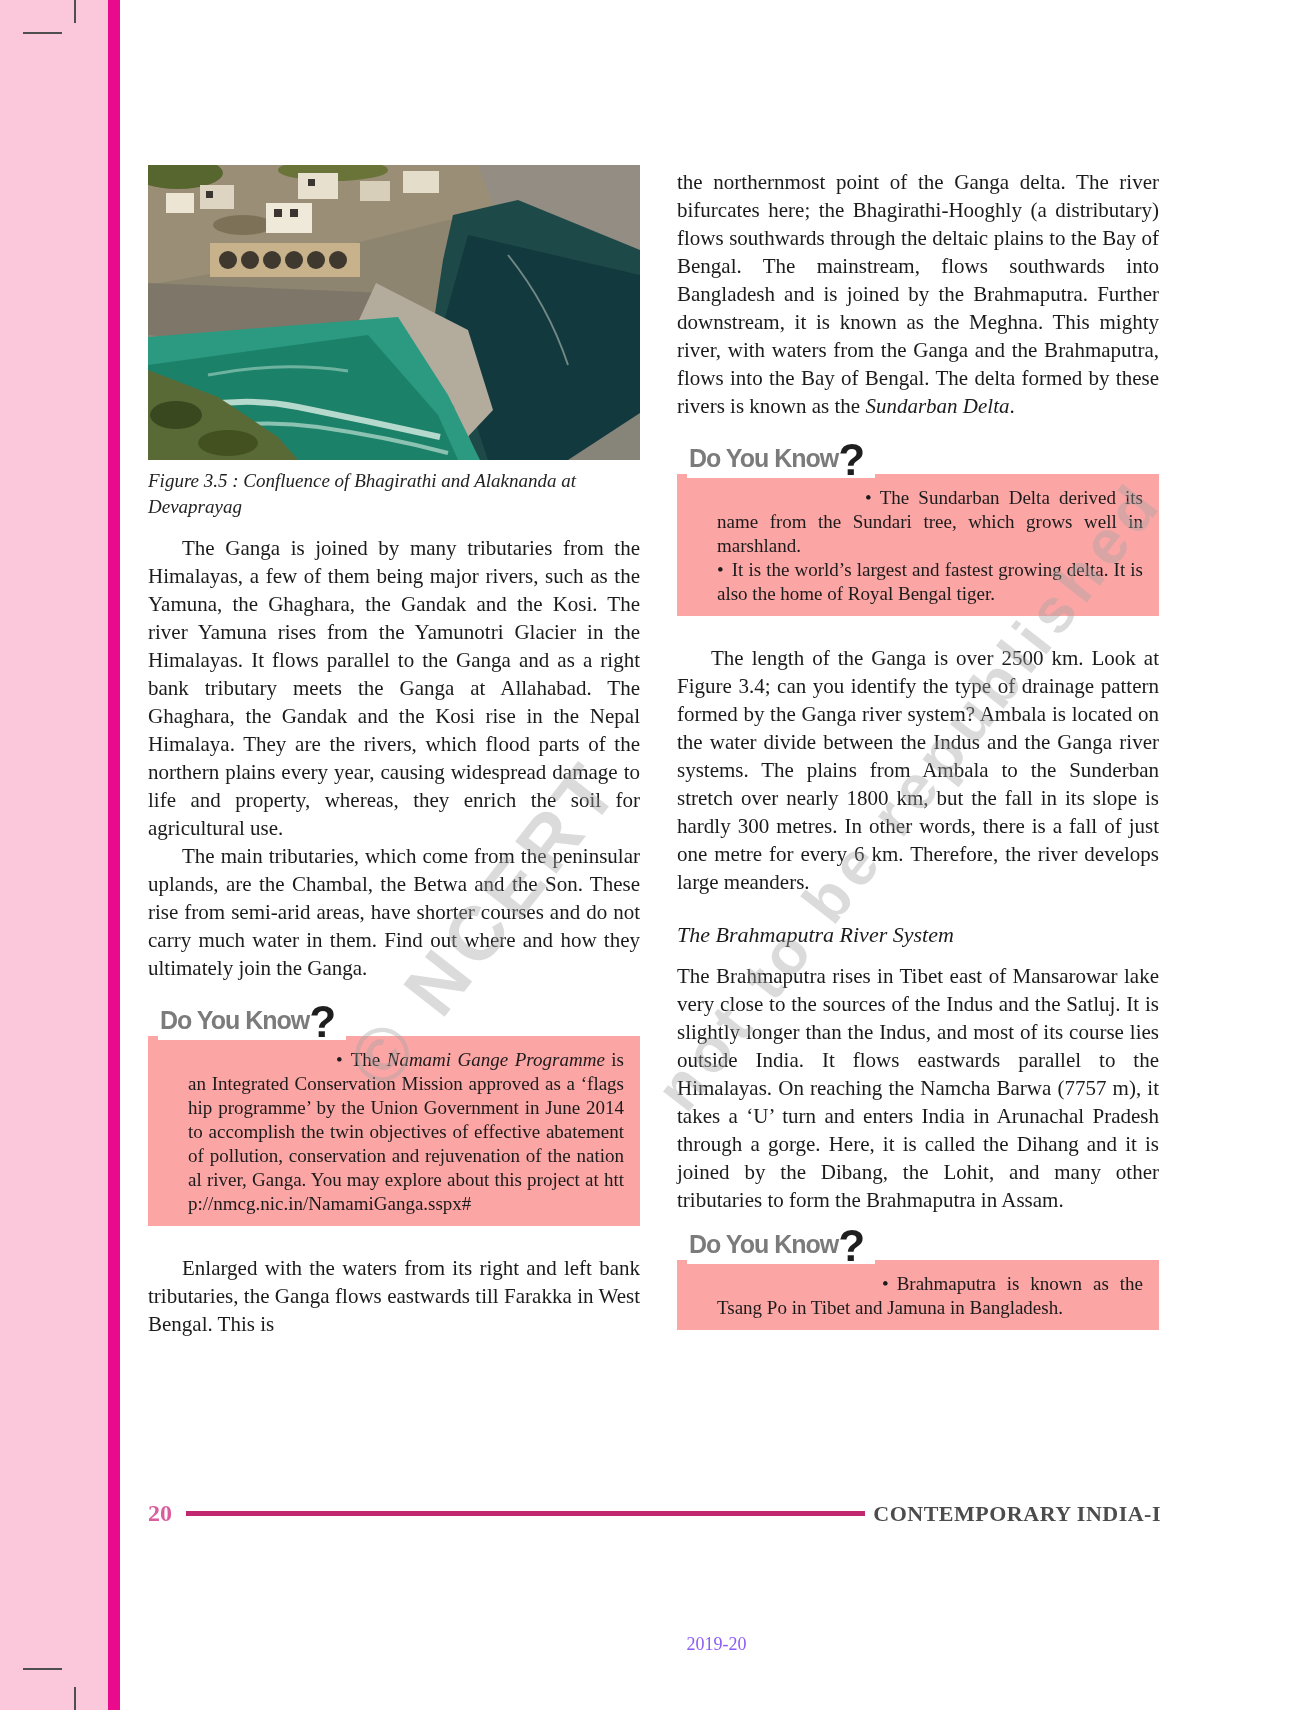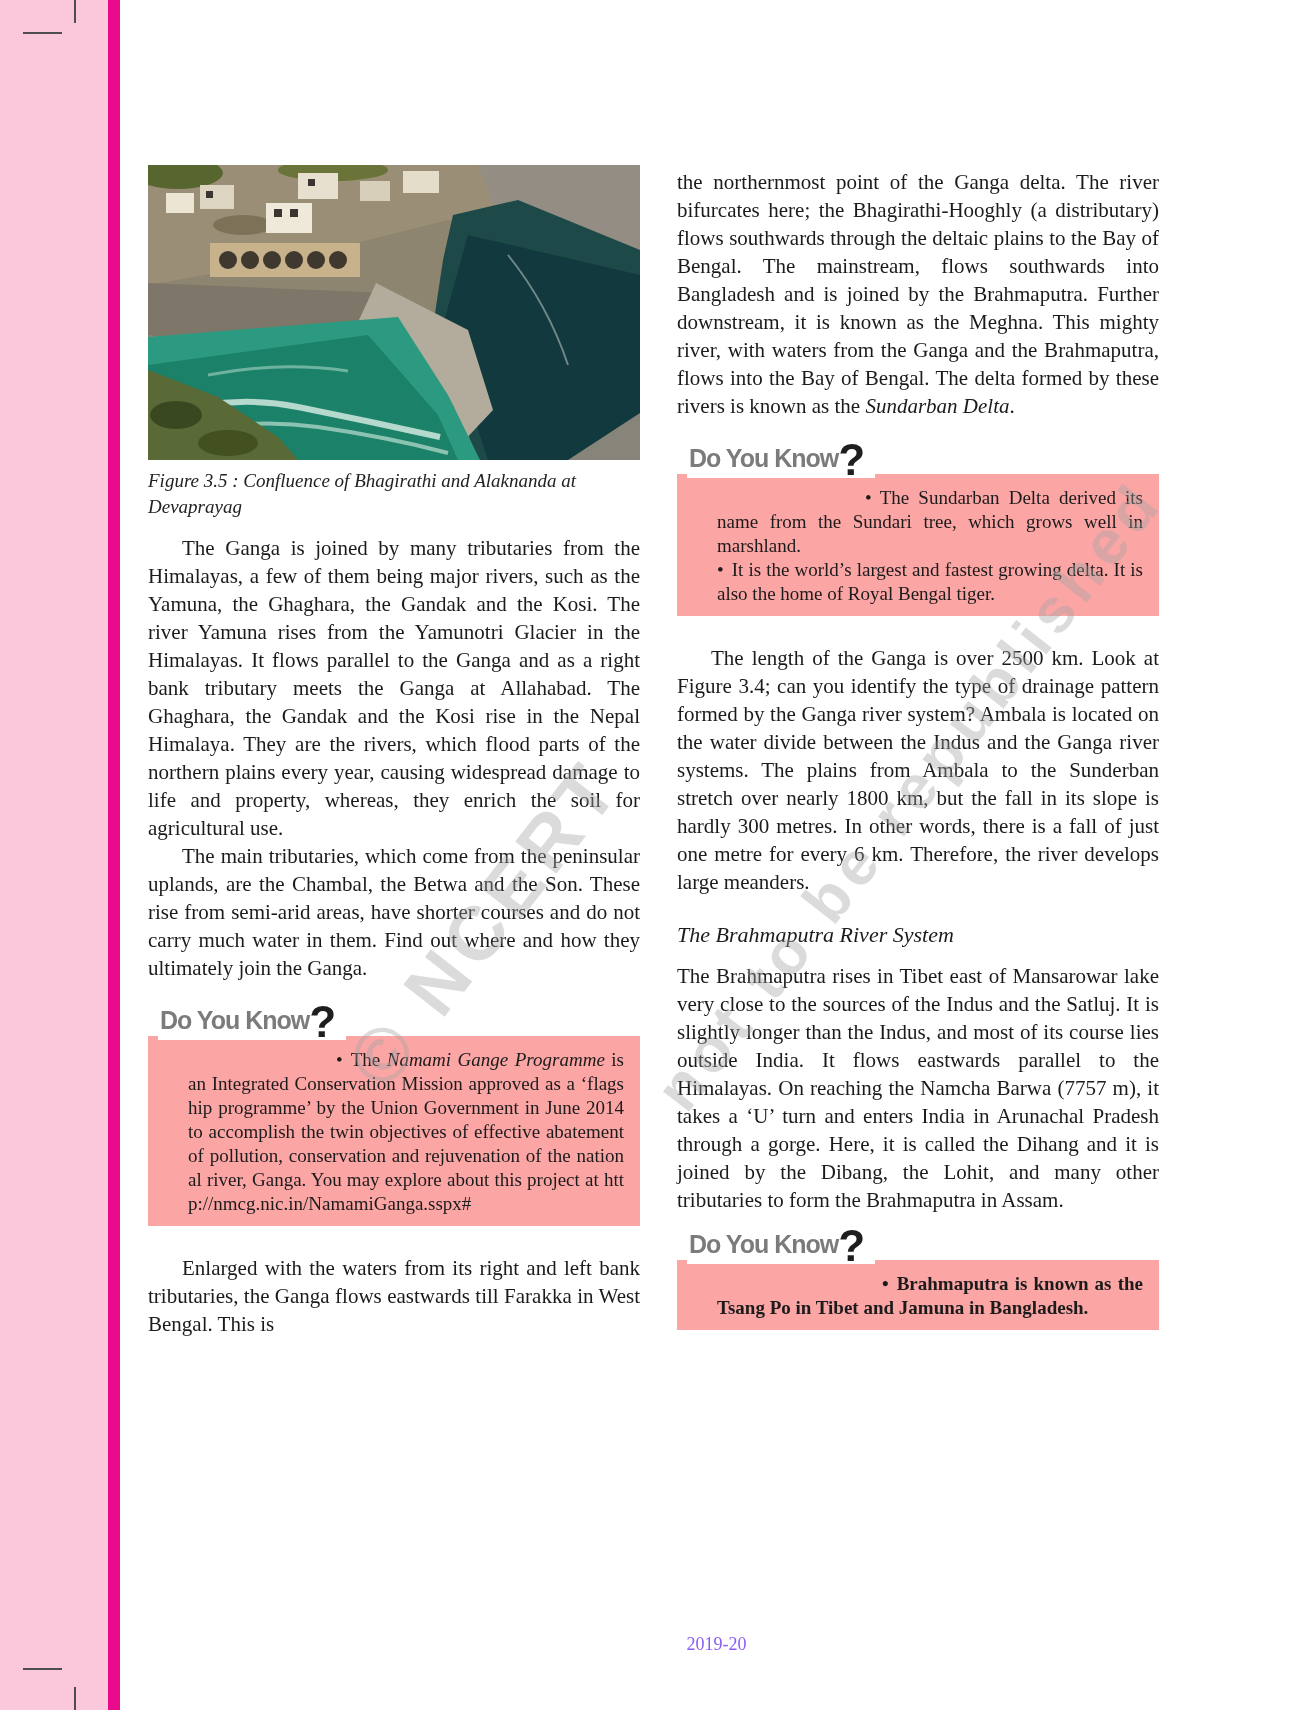--- a/index.html
+++ b/index.html
@@ -27,21 +27,21 @@
 
   .para-gap { margin-top:28px !important; }
 
   .dyk { position:relative; margin-top:54px; }
   .dyk-header { position:absolute; top:-32px; left:10px; background:#ffffff; padding:2px 10px 4px 2px; z-index:2; white-space:nowrap; }
   .dyk-label { font-family:"Liberation Sans", sans-serif; font-weight:bold; font-size:25px; color:#7b7b7b; letter-spacing:-1px; }
   .dyk-q { font-family:"Liberation Sans", sans-serif; font-weight:bold; font-size:44px; color:#1e1e1e; line-height:10px; vertical-align:-8px; }
   .dyk-box { background:#fca5a5; padding:12px 16px 10px 40px; font-size:19px; line-height:24px; text-align:justify; }
   .dyk-box p { margin:0; }
   .dyk-box .ind-a { text-indent:148px; }
-  .dyk-box .ind-b { text-indent:165px;font-weight:bold; }
+  .dyk-box .ind-b { text-indent:165px; }
   .glyph { margin-right:8px; }
   .url-wrap { word-break:break-all; }
 
   .rc-heading { font-style:italic; font-size:22px; line-height:30px; margin:24px 0 12px 0 !important; text-align:left; text-indent:0; }
 
   .watermark { position:absolute; font-family:"Liberation Sans", sans-serif; font-weight:bold;
     color:#a3a3a3; opacity:0.38; transform:rotate(-52deg); letter-spacing:7px;
     z-index:3; pointer-events:none; white-space:nowrap; }
   .wm1 { left:290px; top:880px; font-size:76px; }
   .wm2 { left:520px; top:760px; font-size:62px; }
@@ -153,15 +153,20 @@
     <div class="dyk" style="margin-top:46px">
       <div class="dyk-header">
         <span class="dyk-label">Do You Know</span><span class="dyk-q">?</span>
       </div>
       <div class="dyk-box">
         <p class="ind-b"><span class="glyph">•</span><span>Brahmaputra is known as the Tsang Po in Tibet and Jamuna in Bangladesh.</span></p>
       </div>
     </div>
   </div>
 
+  <div class="footer">
+    <span class="page-num">20</span>
+    <span class="footer-rule"></span>
+    <span class="footer-title">CONTEMPORARY INDIA-I</span>
+  </div>
   <div class="year">2019-20</div>
 
 </div>
 
 </body></html>

